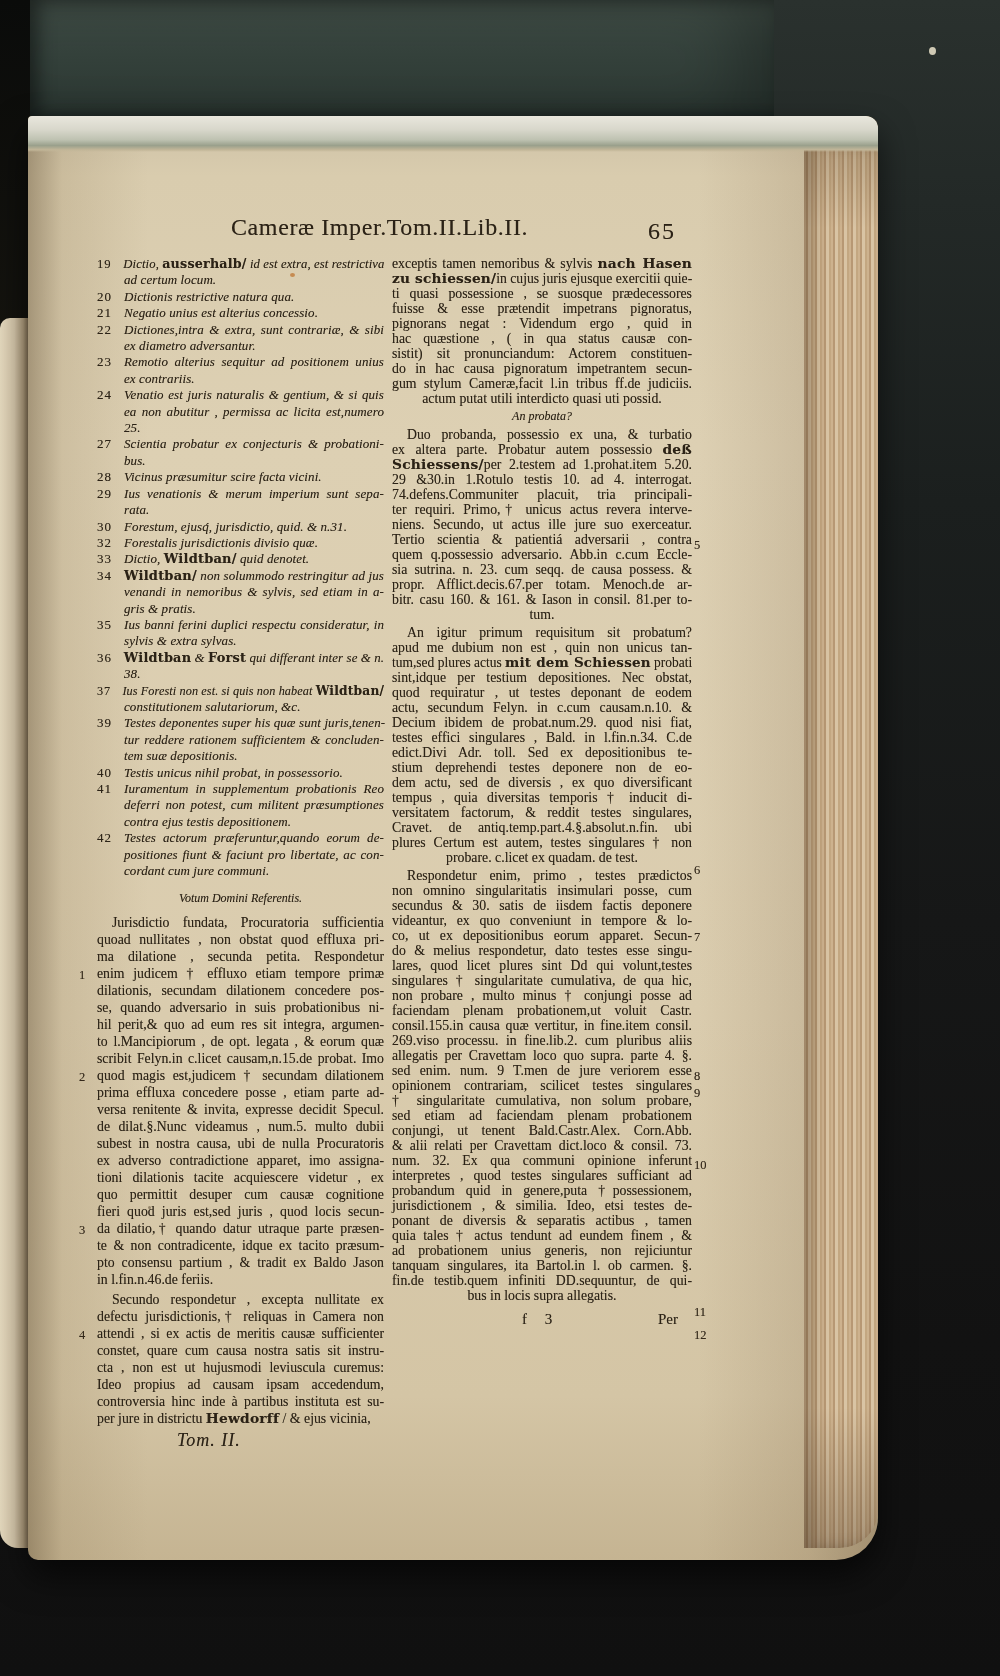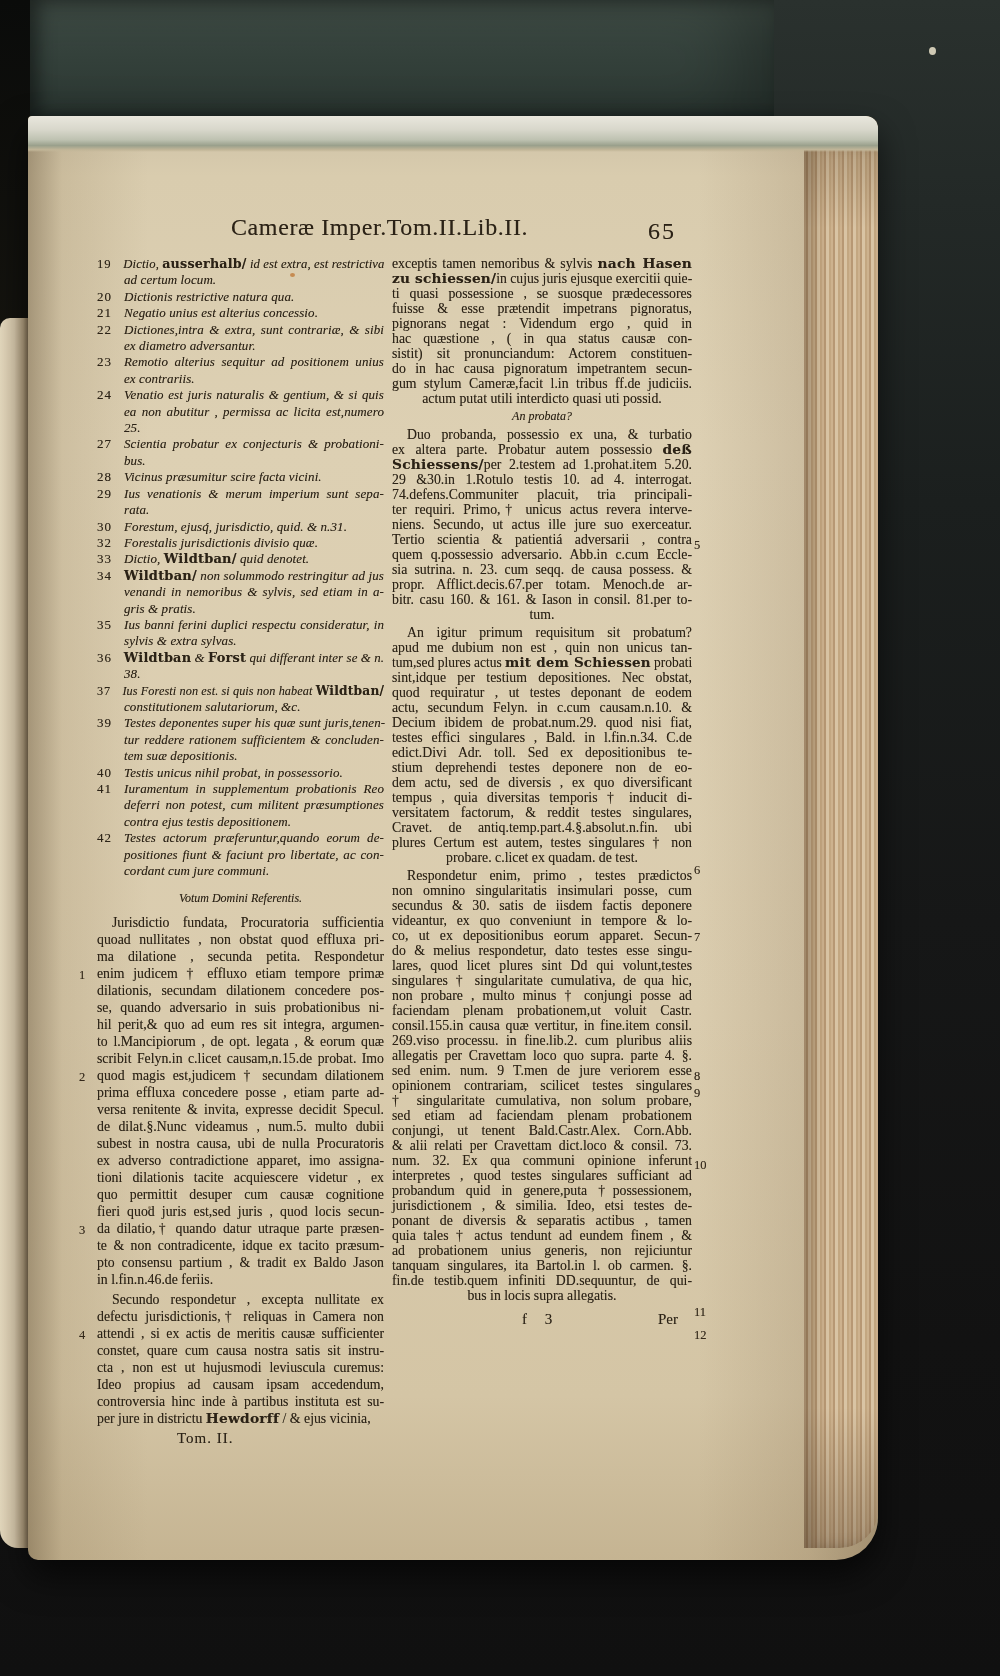--- a/index.html
+++ b/index.html
@@ -40,21 +40,21 @@
   .bpara{font-size:13.8px;line-height:17px;}
   .col-right .bpara{line-height:15px;text-align:center;}
   .tline{white-space:nowrap;transform-origin:0 50%;}
   .jl{text-align-last:justify;}
   .cont{padding-left:27px;}
   .first{padding-left:15px;}
   .inum{display:inline-block;width:27px;font-style:normal;letter-spacing:1px;}
   .colheading{font-style:italic;font-size:12px;text-align:center;margin:12px 0 8px 0;}
   .col-right .colheading{margin:3px 0 3px 0;}
   .bpara + .bpara{margin-top:3px;}
-  .tom-line{font-size:15px;margin:3px 0 0 80px;letter-spacing:1px;}
+  .tom-line{font-size:18px;margin:3px 0 0 80px;letter-spacing:1px;font-style:italic;}
   .sig-row{position:relative;height:22px;margin-top:8px;font-size:15px;}
   .sig-mark{position:absolute;left:130px;letter-spacing:7px;}
   .catchword{position:absolute;left:266px;}
   .mnum{position:absolute;width:22px;font-size:12.5px;color:#33281a;}
   .mnum.mleft{left:-18px;}
   .mnum.mright{left:597px;}
   .fraktur{font-style:normal;font-weight:700;font-family:"DejaVu Serif",serif;letter-spacing:.2px;}
   .ink{text-shadow:0 0 .5px rgba(43,34,22,.4);}
 </style>
 </head>

